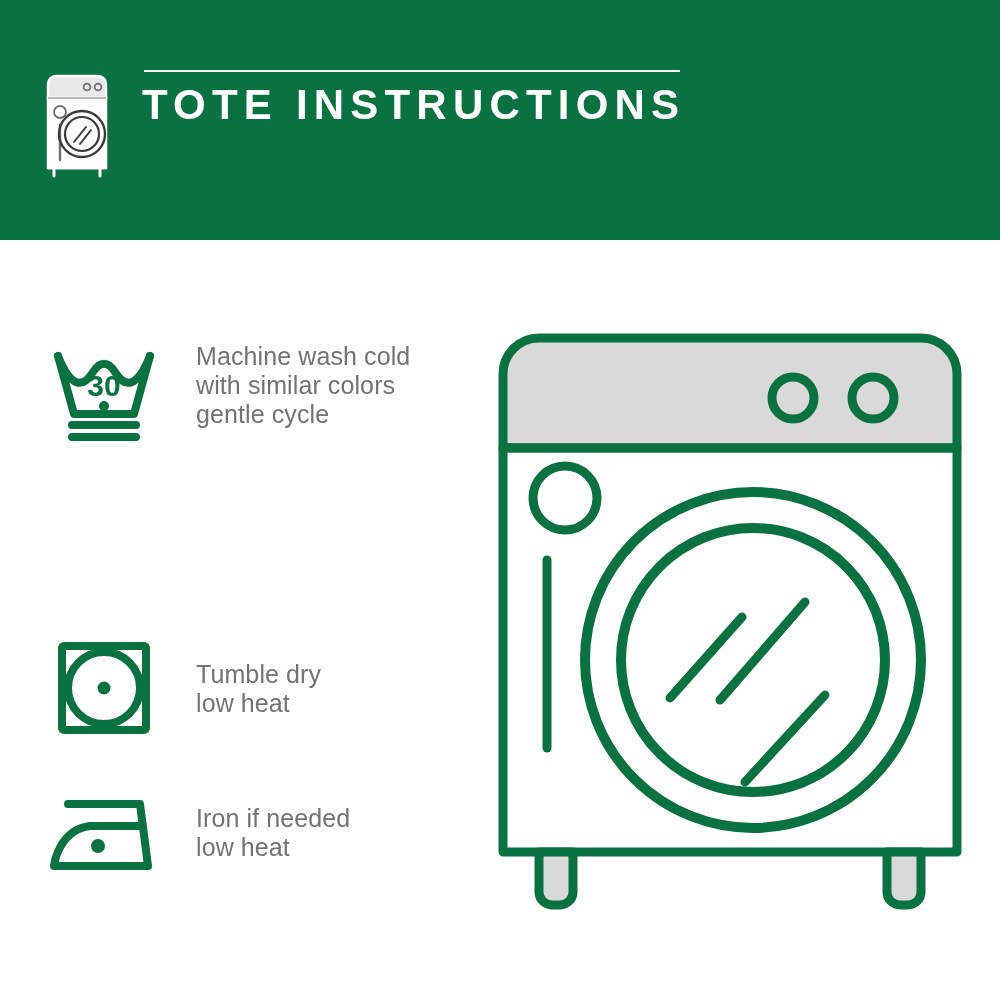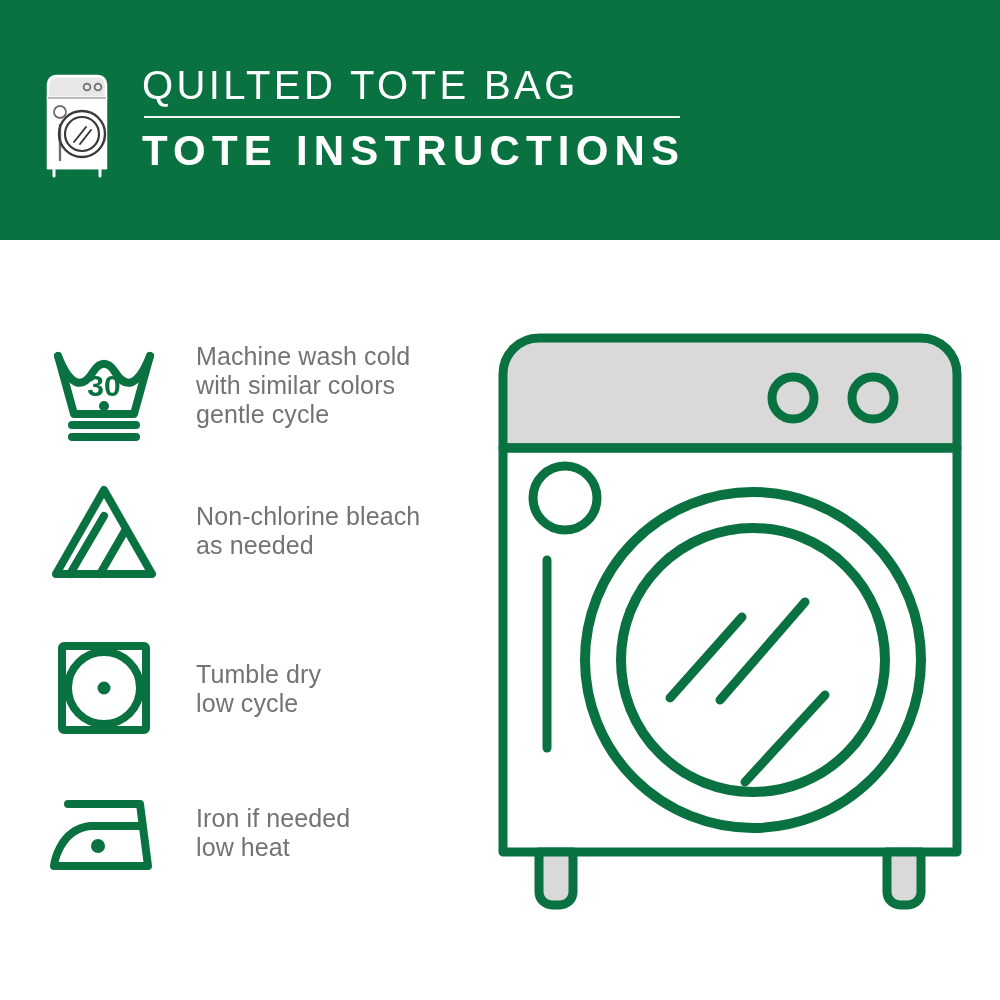--- a/index.html
+++ b/index.html
@@ -146,21 +146,20 @@
         <circle cx="40" cy="62" r="17" fill="none" stroke="#3a3a3a" stroke-width="2.2"></circle>
         <line x1="32" y1="70" x2="44" y2="55" stroke="#3a3a3a" stroke-width="2" stroke-linecap="round"></line>
         <line x1="38" y1="72" x2="49" y2="58" stroke="#3a3a3a" stroke-width="2" stroke-linecap="round"></line>
 
         <line x1="12" y1="96" x2="12" y2="104" stroke="#ffffff" stroke-width="3" stroke-linecap="round"></line>
         <line x1="58" y1="96" x2="58" y2="104" stroke="#ffffff" stroke-width="3" stroke-linecap="round"></line>
         <line x1="6" y1="96" x2="64" y2="96" stroke="#ffffff" stroke-width="2.5"></line>
       </svg>
 
       <div class="header-text">
-        <div class="title-line1">QUILTED TOTE BAG</div>
         <div class="title-rule"></div>
         <div class="title-line2">TOTE INSTRUCTIONS</div>
       </div>
 
     </div>
   </div>
 
   <div class="care-list">
 
     <div class="care-row r0">
@@ -174,44 +173,31 @@
           </g>
           <text x="56" y="54" text-anchor="middle" font-family="'Liberation Sans', sans-serif" font-size="30" font-weight="700" fill="#0a7140">30</text>
           <circle cx="56" cy="64" r="5" fill="#0a7140"></circle>
         </svg>
       </div>
       <div class="care-label">Machine wash cold
 with similar colors
 gentle cycle</div>
     </div>
 
-    <div class="care-row r1">
-      <div class="care-symbol">
-        <svg width="112" height="100" viewBox="0 0 112 100">
-          <g fill="none" stroke="#0a7140" stroke-width="8" stroke-linecap="round" stroke-linejoin="round">
-            <path d="M56 8 L 104 92 L 8 92 Z"></path>
-            <line x1="56" y1="34" x2="22" y2="92"></line>
-            <line x1="78" y1="47" x2="52" y2="92"></line>
-          </g>
-        </svg>
-      </div>
-      <div class="care-label">Non-chlorine bleach
-as needed</div>
-    </div>
 
     <div class="care-row r2">
       <div class="care-symbol">
         <svg width="112" height="100" viewBox="0 0 112 100">
           <rect x="14" y="6" width="84" height="84" rx="2" fill="none" stroke="#0a7140" stroke-width="8"></rect>
           <circle cx="56" cy="48" r="36" fill="none" stroke="#0a7140" stroke-width="8"></circle>
           <circle cx="56" cy="48" r="6.5" fill="#0a7140"></circle>
         </svg>
       </div>
       <div class="care-label">Tumble dry
-low cycle</div>
+low heat</div>
     </div>
 
     <div class="care-row r3">
       <div class="care-symbol">
         <svg width="112" height="100" viewBox="0 0 112 100">
           <g fill="none" stroke="#0a7140" stroke-width="8" stroke-linecap="round" stroke-linejoin="round">
             <path d="M20 16 L 92 16 L 100 78 L 6 78 C 6 78, 10 42, 42 38 L 92 38"></path>
           </g>
           <circle cx="50" cy="58" r="7" fill="#0a7140"></circle>
         </svg>

